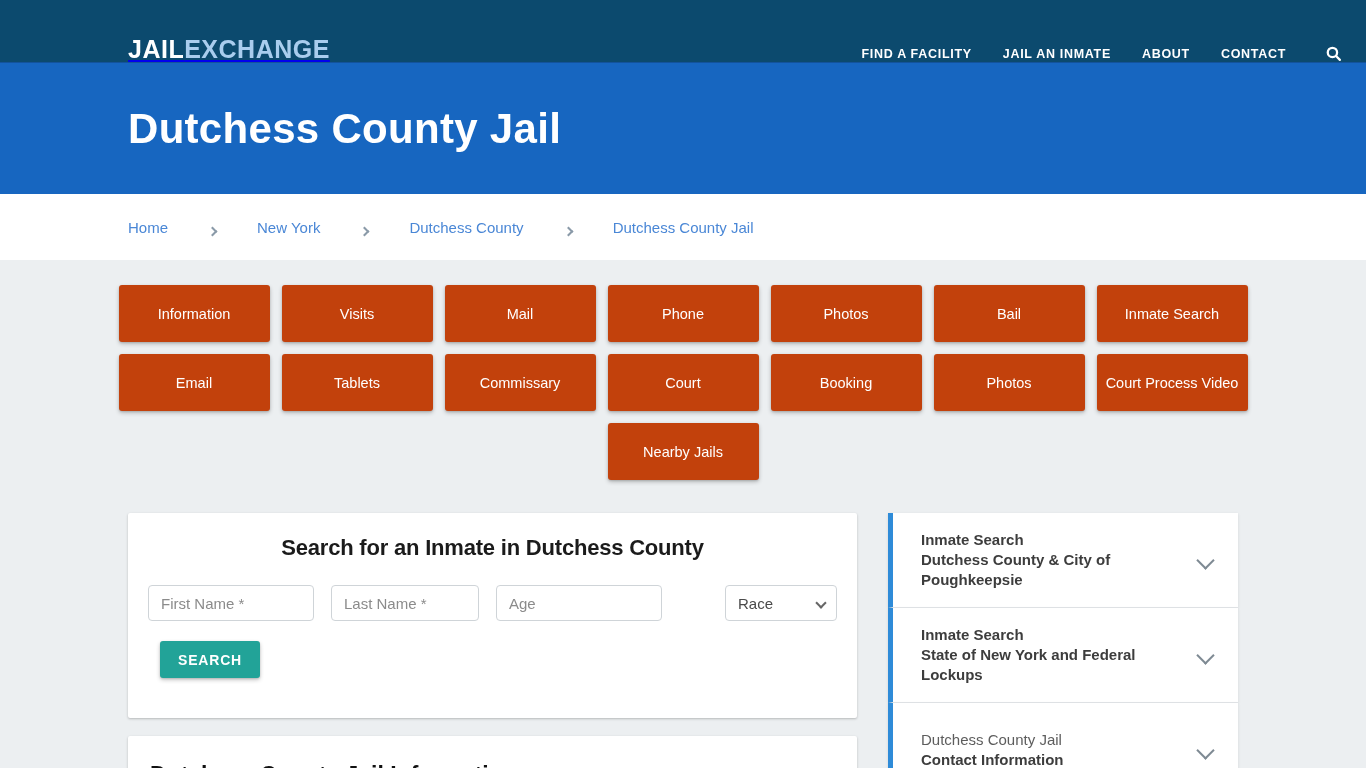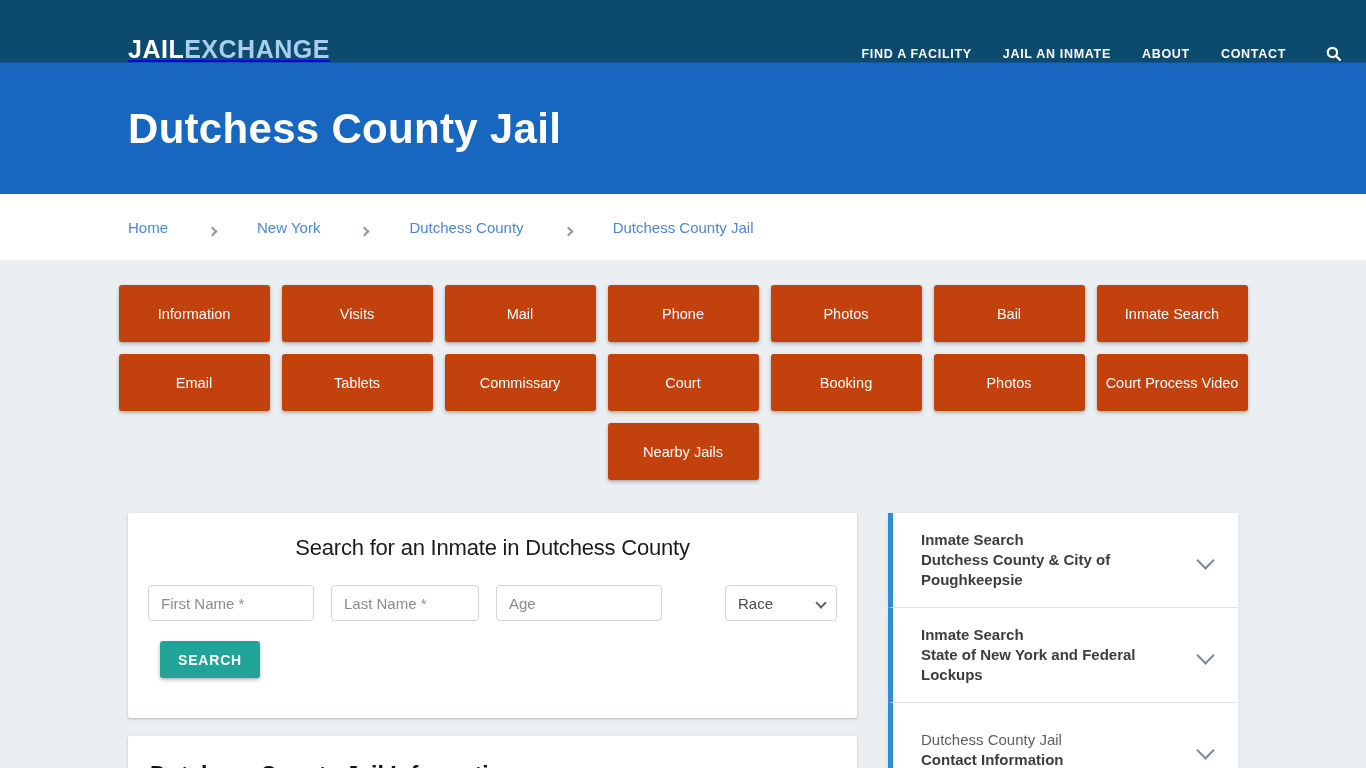--- a/index.html
+++ b/index.html
@@ -134,21 +134,21 @@
     background: #ffffff;
     box-shadow: 0 1px 3px rgba(0,0,0,.14), 0 1px 2px rgba(0,0,0,.10);
     border-radius: 2px;
   }
 
   
   .searchcard { padding: 22px 20px 40px 20px; }
   .searchcard h2 {
     text-align: center;
     font-size: 22px;
-    font-weight: normal;
+    font-weight: bold;
     color: #1b1b1b;
     margin-bottom: 24px;
     letter-spacing: -0.2px;
   }
   .formrow { display: flex; gap: 17px; padding: 0 0px; }
   .fld {
     height: 36px;
     border: 1px solid #cfd4d8;
     border-radius: 4px;
     background: #fff;

